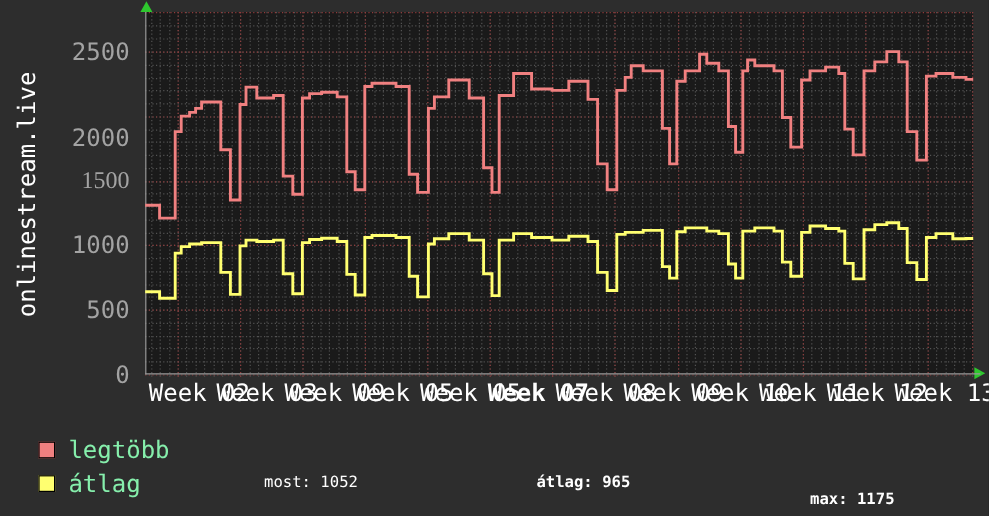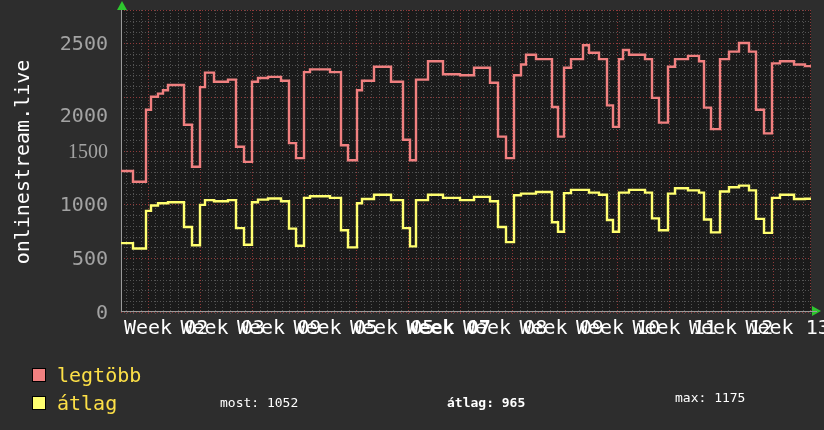--- a/index.html
+++ b/index.html
@@ -36,21 +36,21 @@
   .arrow-right{
     position:absolute;left:812px;top:306px;width:0;height:0;
     border-top:5px solid transparent;border-bottom:5px solid transparent;
     border-left:9px solid #2ec72e;
   }
   .swatch{
     position:absolute;left:32px;width:12px;height:12px;
     border:1px solid #000;
   }
   .legend-label{
-    position:absolute;left:57px;font-size:20px;line-height:20px;color:#fde047;white-space:pre;
+    position:absolute;left:57px;font-size:20px;line-height:20px;color:#86efac;white-space:pre;
   }
   .stat{
     position:absolute;font-size:13px;line-height:20px;color:#fff;white-space:pre;
   }
 </style>
 </head>
 <body>
 
 <div id="ytitle">onlinestream.live</div>
 
@@ -230,14 +230,14 @@
     <div class="xlabel" style="left: 745.5px;">Week 13</div>
   </div>
 
 <div id="legend">
   <div class="swatch" style="top: 368px; background: rgb(240, 128, 128);"></div>
   <div class="legend-label" style="top:365px;">legtöbb</div>
   <div class="swatch" style="top: 396px; background: rgb(255, 255, 112);"></div>
   <div class="legend-label" style="top:393px;">átlag</div>
   <div class="stat" style="left:220px;top:393px;">most: 1052</div>
   <div class="stat" style="left:447px;top:393px;font-weight:bold;">átlag: 965</div>
-  <div class="stat" style="left:675px;top:388px;">max: 1175</div>
+  <div class="stat" style="left:675px;top:407px;font-weight:bold;">max: 1175</div>
 </div>
 
 </body></html>

